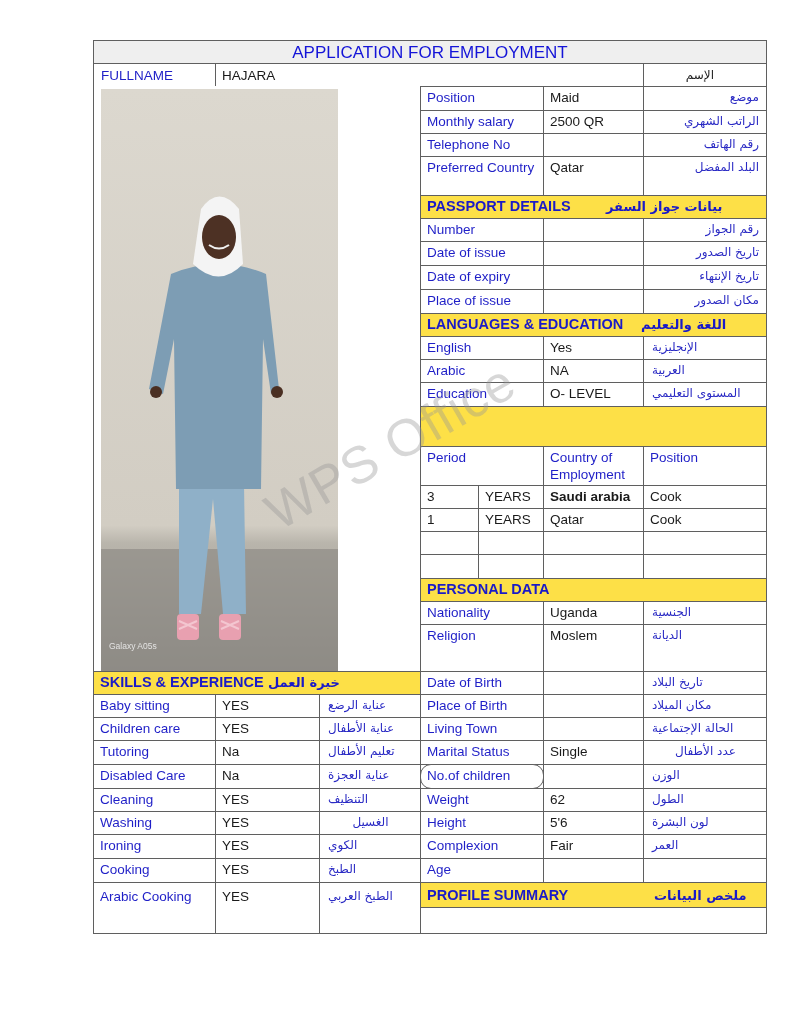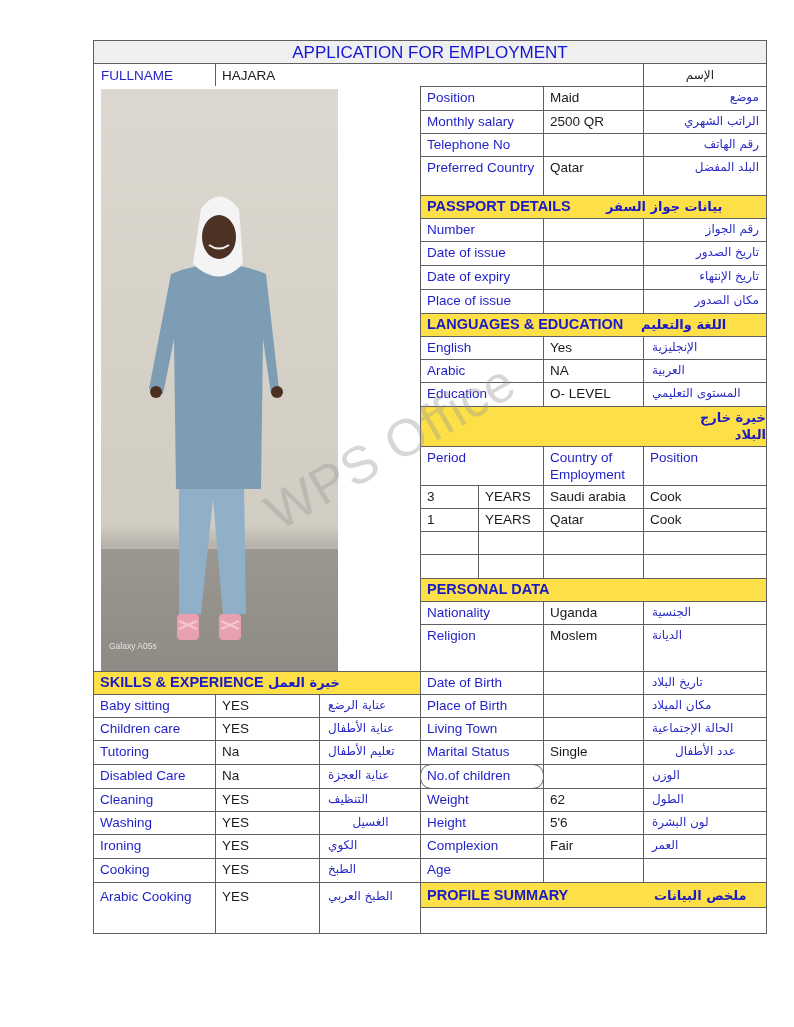--- a/index.html
+++ b/index.html
@@ -110,30 +110,29 @@
 
 <div class="cell blue" style="left:420px;top:359px;width:124px;height:24px;">Arabic</div>
 <div class="cell dark" style="left:543px;top:359px;width:101px;height:24px;">NA</div>
 <div class="cell ar" style="left:643px;top:359px;width:124px;height:24px;text-align:left;padding-left:8px;">العربية</div>
 
 <div class="cell blue" style="left:420px;top:382px;width:124px;height:25px;">Education</div>
 <div class="cell dark" style="left:543px;top:382px;width:101px;height:25px;">O- LEVEL</div>
 <div class="cell ar" style="left:643px;top:382px;width:124px;height:25px;text-align:left;padding-left:8px;">المستوى التعليمي</div>
 
 <div class="cell hdr" style="left:420px;top:406px;width:347px;height:41px;">
-  <span class="ar-in" style="position:absolute;left:248px;top:2px;">خيرة خارج البلاد</span>
 </div>
 
 <div class="cell blue" style="left:420px;top:446px;width:124px;height:40px;">Period</div>
 <div class="cell blue" style="left:543px;top:446px;width:101px;height:40px;">Country of Employment</div>
 <div class="cell blue" style="left:643px;top:446px;width:124px;height:40px;">Position</div>
 
 <div class="cell dark" style="left:420px;top:485px;width:59px;height:24px;">3</div>
 <div class="cell dark" style="left:478px;top:485px;width:66px;height:24px;">YEARS</div>
-<div class="cell dark" style="left:543px;top:485px;width:101px;height:41px;">Saudi arabia</div>
+<div class="cell dark" style="left:543px;top:485px;width:101px;height:41px;font-weight:bold;">Saudi arabia</div>
 <div class="cell dark" style="left:643px;top:485px;width:124px;height:24px;">Cook</div>
 
 <div class="cell dark" style="left:420px;top:508px;width:59px;height:24px;">1</div>
 <div class="cell dark" style="left:478px;top:508px;width:66px;height:24px;">YEARS</div>
 <div class="cell dark" style="left:543px;top:508px;width:101px;height:24px;">Qatar</div>
 <div class="cell dark" style="left:643px;top:508px;width:124px;height:24px;">Cook</div>
 
 <div class="cell dark" style="left:420px;top:531px;width:59px;height:24px;"></div>
 <div class="cell dark" style="left:478px;top:531px;width:66px;height:24px;"></div>
 <div class="cell dark" style="left:543px;top:531px;width:101px;height:24px;"></div>

